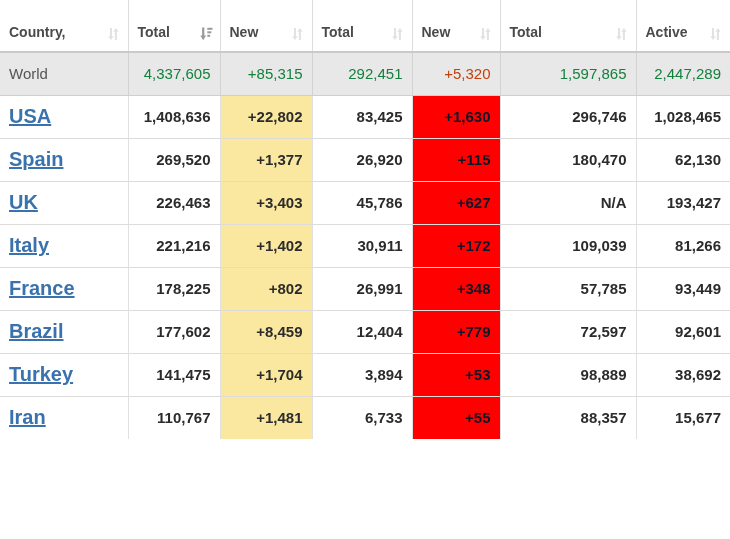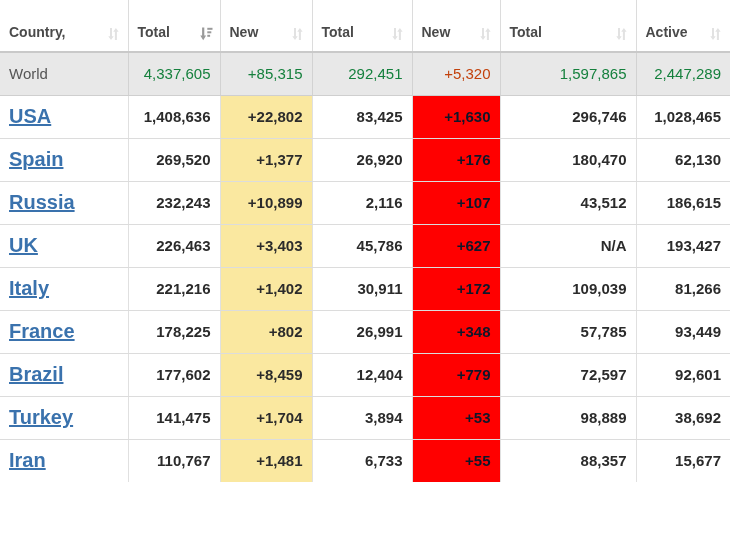--- a/index.html
+++ b/index.html
@@ -234,32 +234,23 @@
         <td>83,425</td>
         <td class="newdeaths">+1,630</td>
         <td>296,746</td>
         <td>1,028,465</td>
       </tr>
       <tr>
         <td class="country"><a>Spain</a></td>
         <td>269,520</td>
         <td class="newcases">+1,377</td>
         <td>26,920</td>
-        <td class="newdeaths">+176</td>
+        <td class="newdeaths">+115</td>
         <td>180,470</td>
         <td>62,130</td>
-      </tr>
-      <tr>
-        <td class="country"><a>Russia</a></td>
-        <td>232,243</td>
-        <td class="newcases">+10,899</td>
-        <td>2,116</td>
-        <td class="newdeaths">+107</td>
-        <td>43,512</td>
-        <td>186,615</td>
       </tr>
       <tr>
         <td class="country"><a>UK</a></td>
         <td>226,463</td>
         <td class="newcases">+3,403</td>
         <td>45,786</td>
         <td class="newdeaths">+627</td>
         <td>N/A</td>
         <td>193,427</td>
       </tr>

